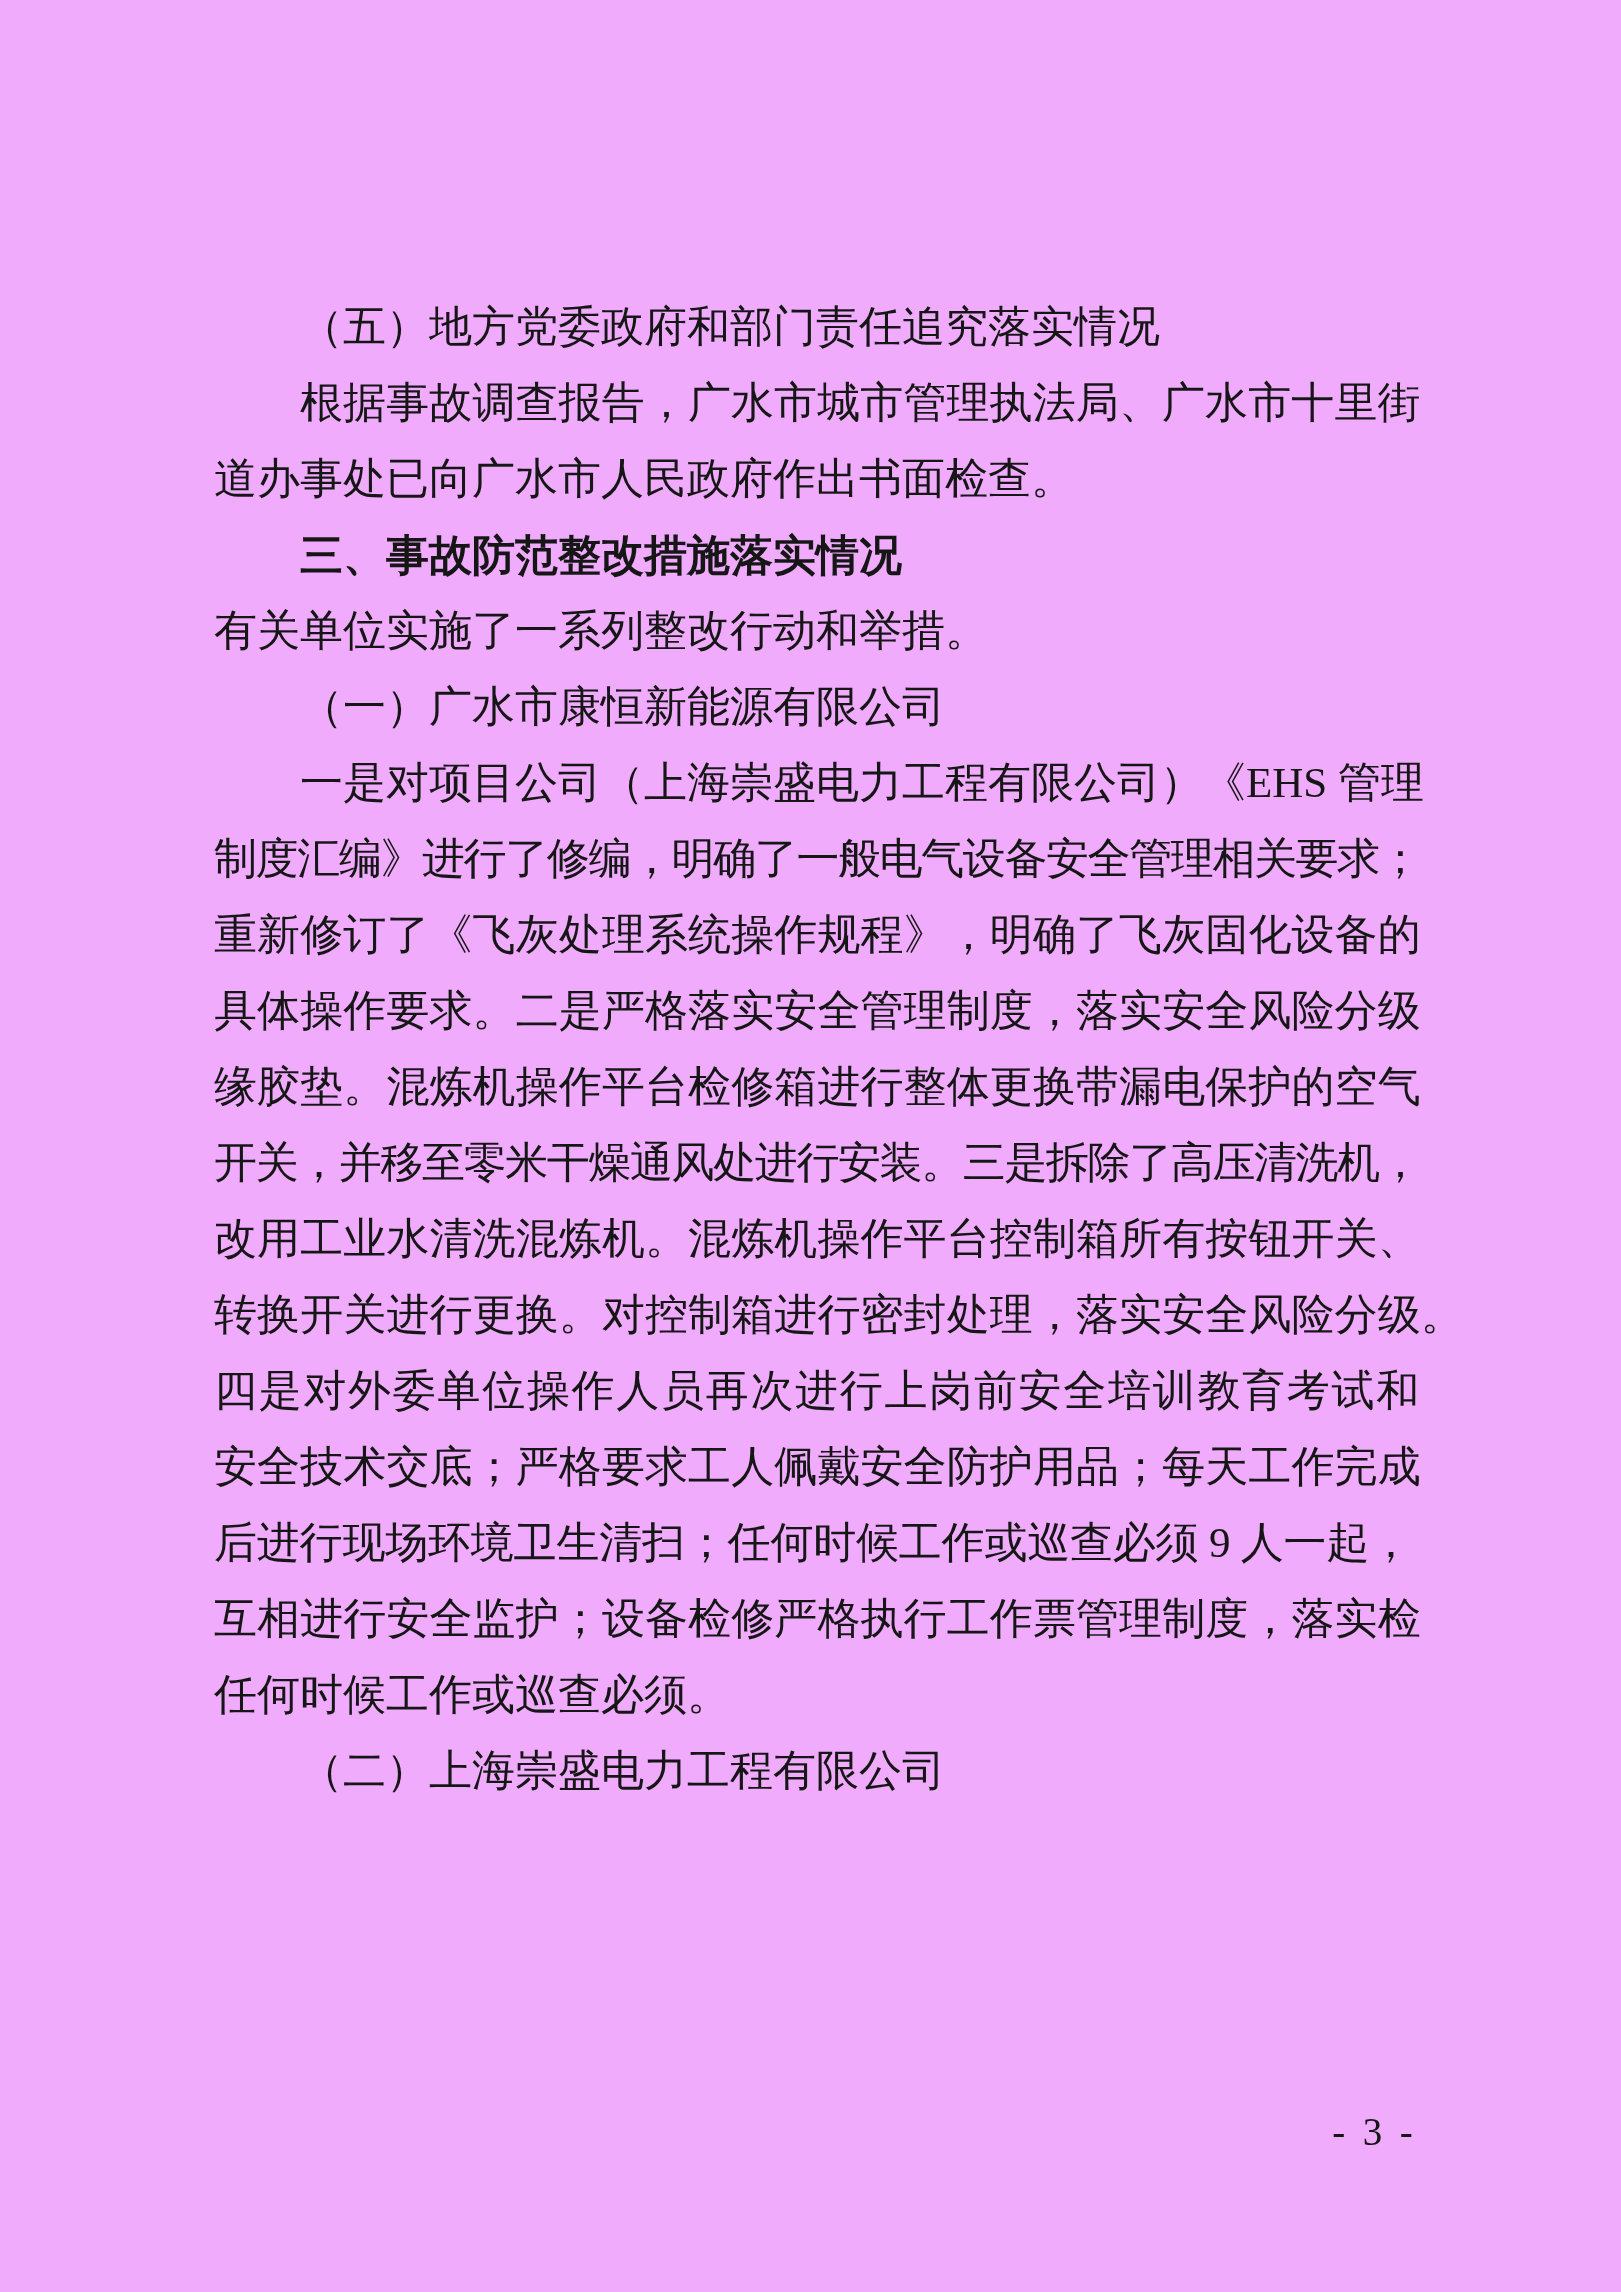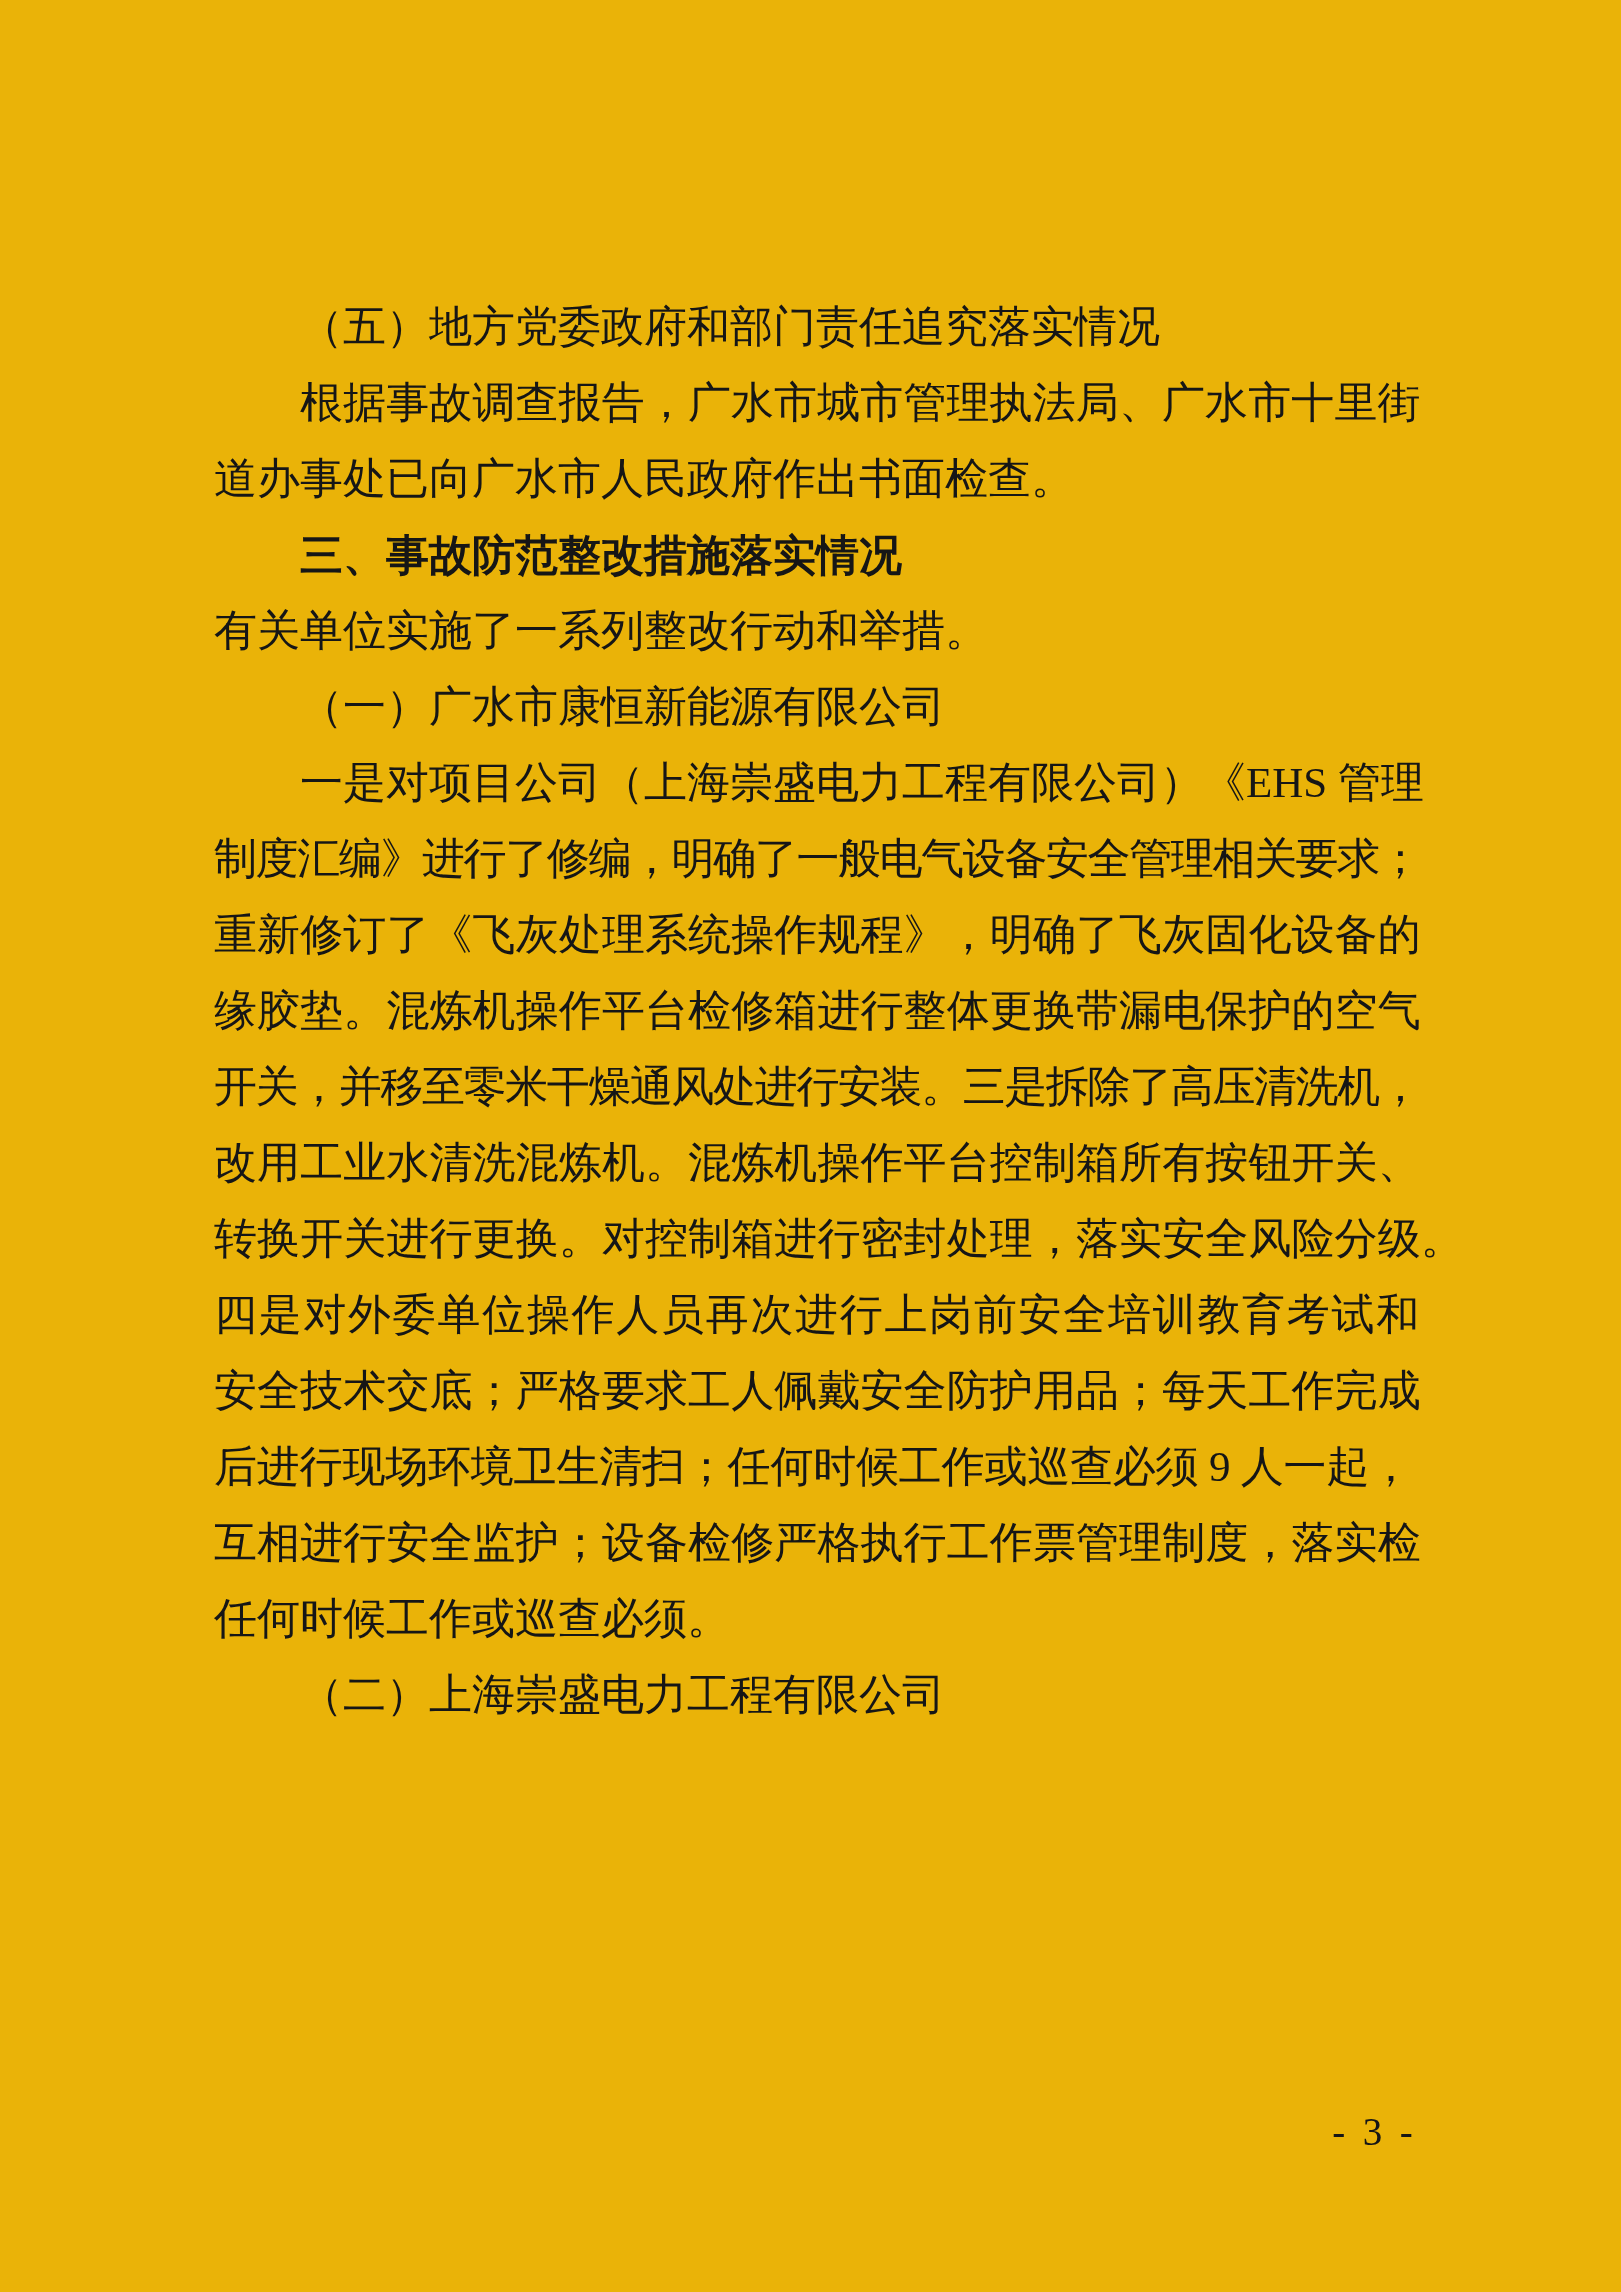--- a/index.html
+++ b/index.html
@@ -4,21 +4,21 @@
 <style>
   html, body {
     margin: 0;
     padding: 0;
     background: #ffffff;
   }
   .page {
     position: relative;
     width: 1621px;
     height: 2293px;
-    background: #eab308;
+    background: #f0abfc;
     overflow: hidden;
     color: #161616;
   }
   .doc-body {
     position: absolute;
     left: 214px;
     top: 289px;
     width: 1211px;
   }
   .para { margin: 0; padding: 0; }
@@ -72,20 +72,21 @@
       <div class="para body">
         <div class="line">有关单位实施了一系列整改行动和举措。</div>
       </div>
       <div class="para subheading_kaiti">
         <div class="line indent">（一）广水市康恒新能源有限公司</div>
       </div>
       <div class="para body">
         <div class="line indent" style="letter-spacing: 0px;">一是对项目公司（上海崇盛电力工程有限公司）《EHS 管理</div>
         <div class="line" style="letter-spacing: -1.4px;">制度汇编》进行了修编，明确了一般电气设备安全管理相关要求；</div>
         <div class="line" style="letter-spacing: 0.1px;">重新修订了《飞灰处理系统操作规程》，明确了飞灰固化设备的</div>
+        <div class="line" style="letter-spacing: 0.1px;">具体操作要求。二是严格落实安全管理制度，落实安全风险分级</div>
         <div class="line" style="letter-spacing: 0.1px;">缘胶垫。混炼机操作平台检修箱进行整体更换带漏电保护的空气</div>
         <div class="line" style="letter-spacing: -1.4px;">开关，并移至零米干燥通风处进行安装。三是拆除了高压清洗机，</div>
         <div class="line" style="letter-spacing: 0.1px;">改用工业水清洗混炼机。混炼机操作平台控制箱所有按钮开关、</div>
         <div class="line" style="letter-spacing: 0.1px;">转换开关进行更换。对控制箱进行密封处理，落实安全风险分级。</div>
         <div class="line" style="letter-spacing: 1.7px;">四是对外委单位操作人员再次进行上岗前安全培训教育考试和</div>
         <div class="line" style="letter-spacing: 0.1px;">安全技术交底；严格要求工人佩戴安全防护用品；每天工作完成</div>
         <div class="line" style="letter-spacing: -0.2px;">后进行现场环境卫生清扫；任何时候工作或巡查必须 9 人一起，</div>
         <div class="line" style="letter-spacing: 0.1px;">互相进行安全监护；设备检修严格执行工作票管理制度，落实检</div>
         <div class="line">任何时候工作或巡查必须。</div>
       </div>

